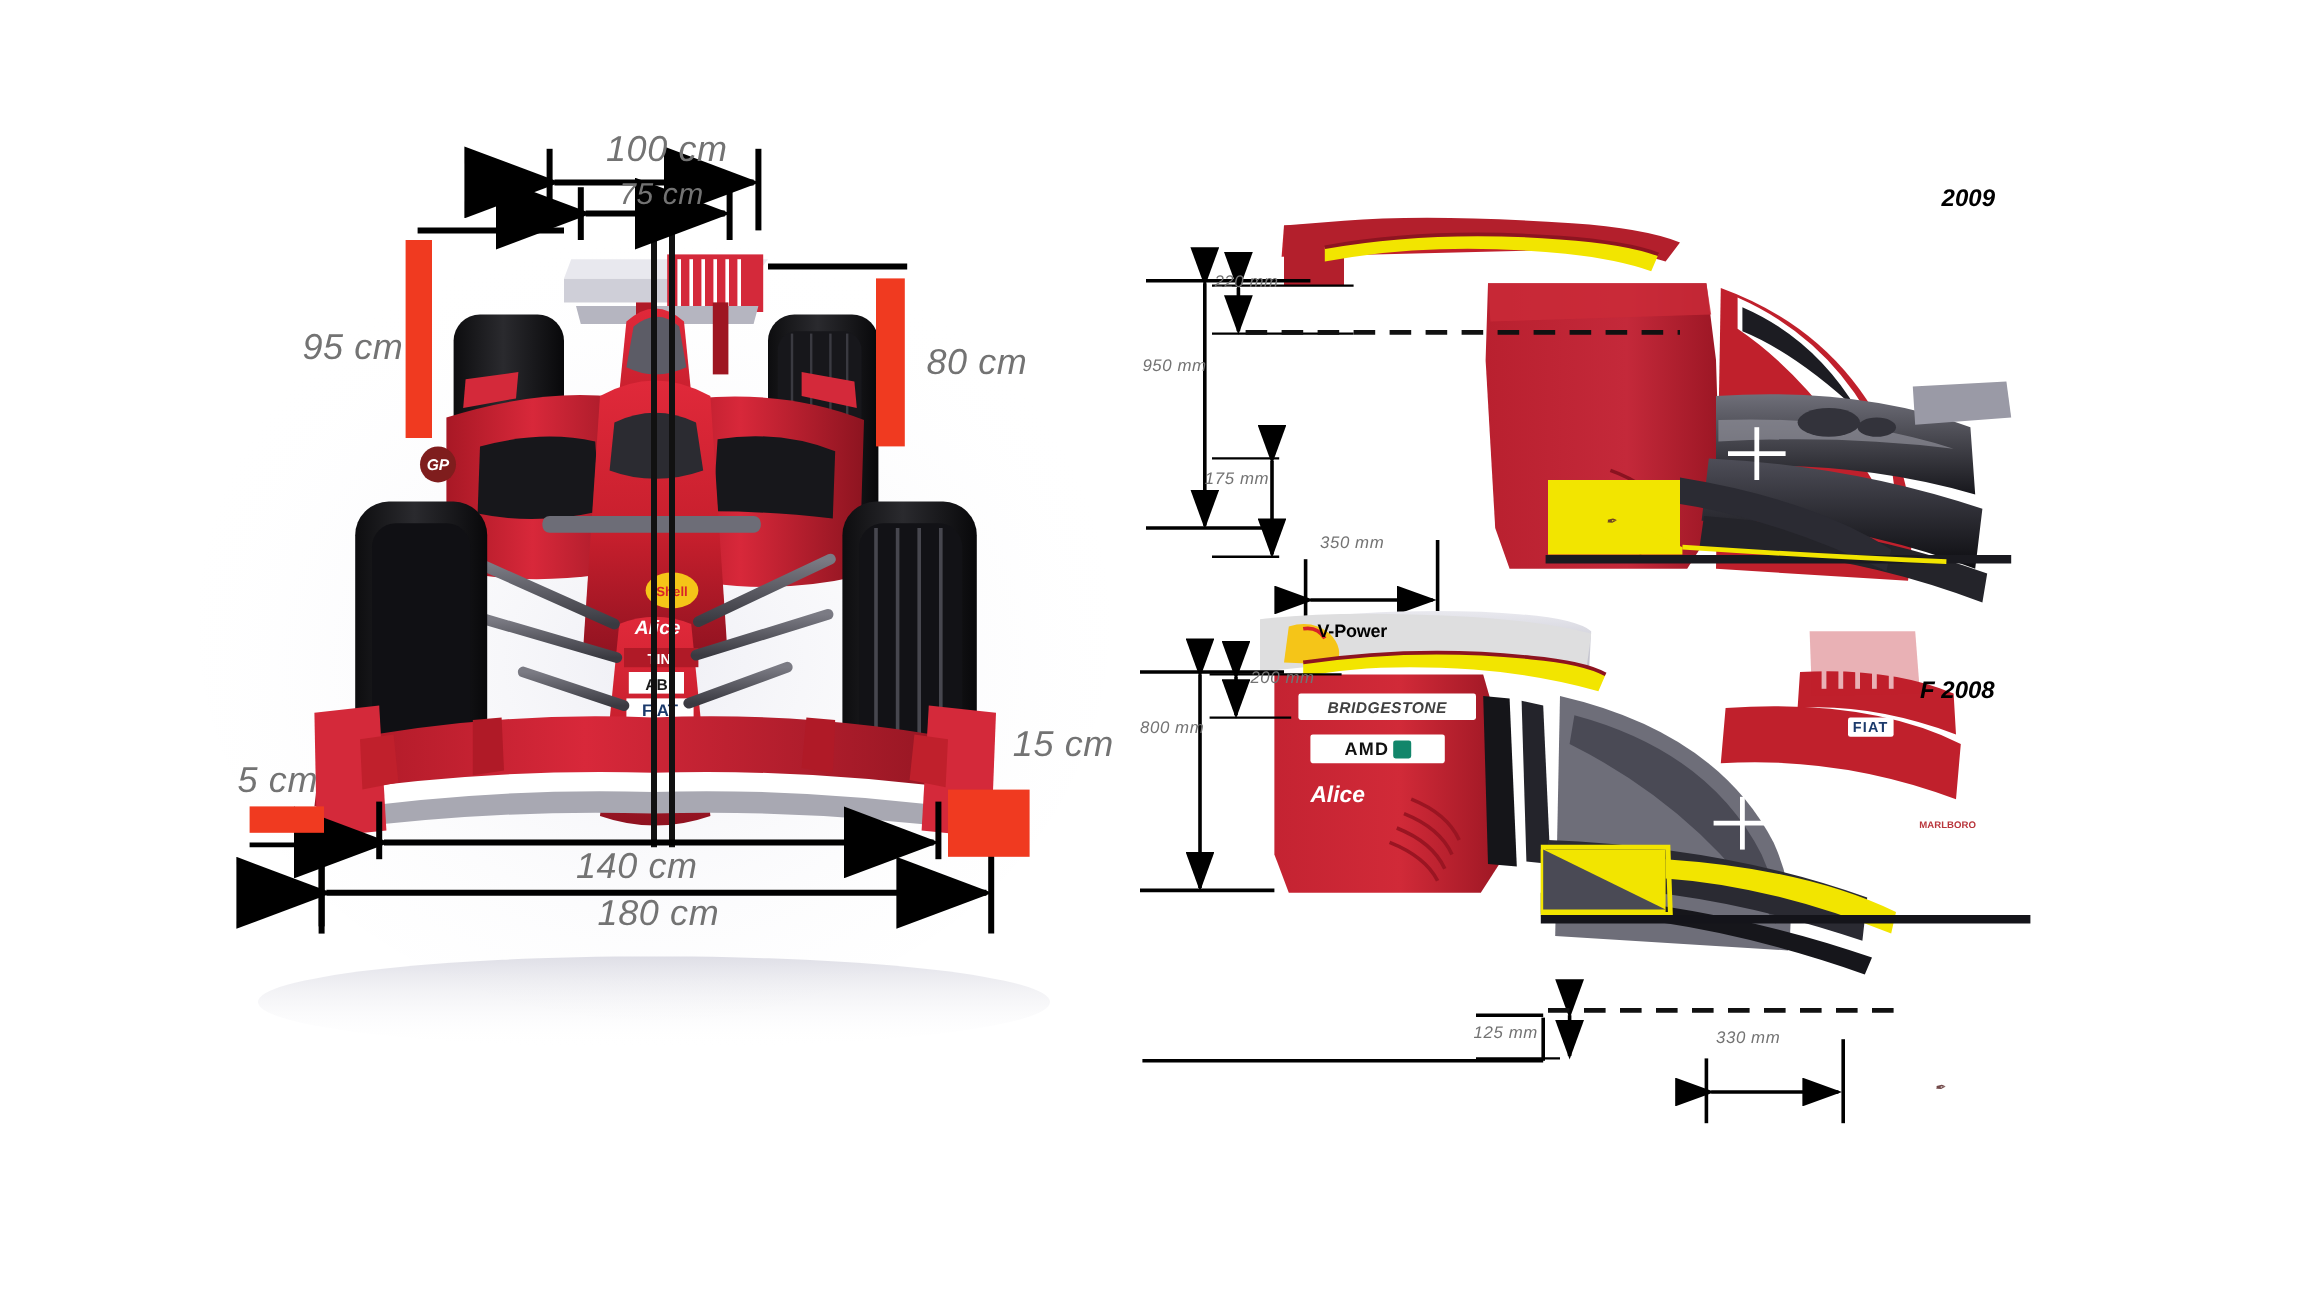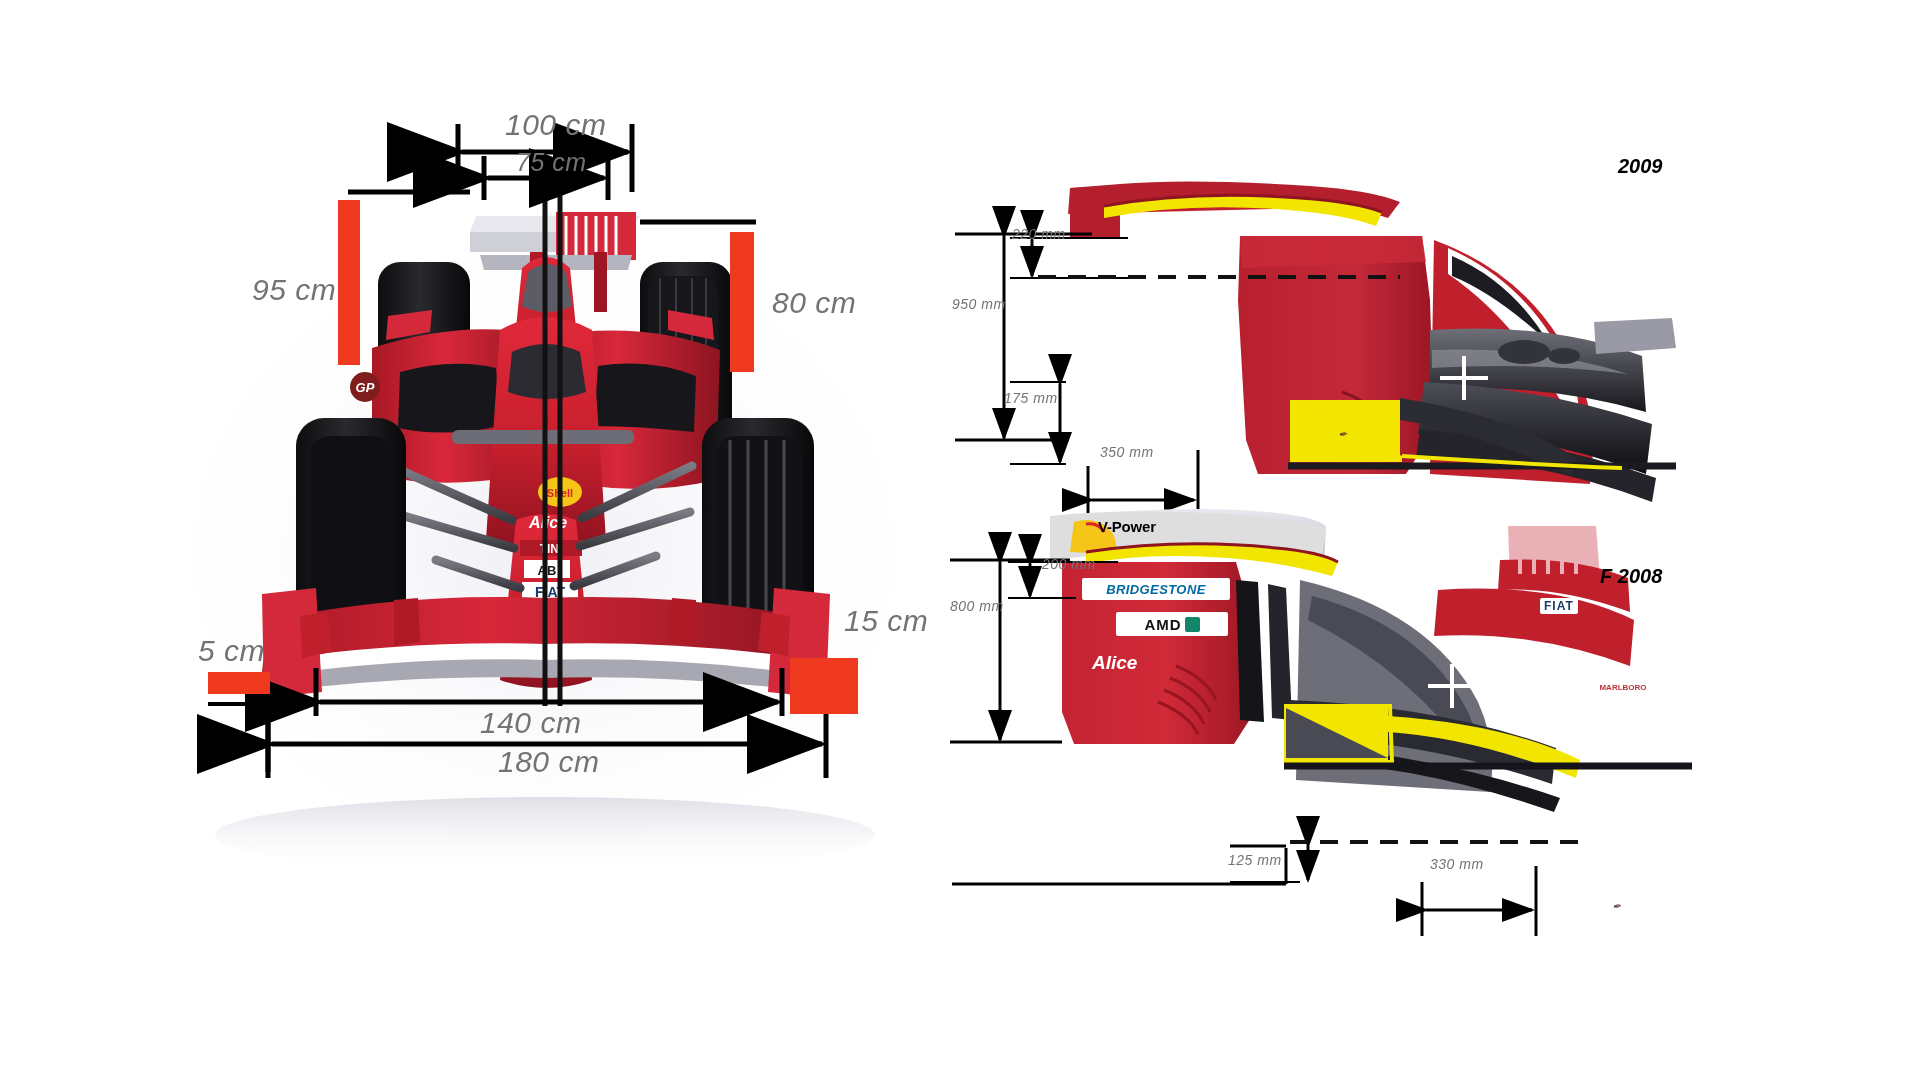--- a/index.html
+++ b/index.html
@@ -31,21 +31,21 @@
   
   .swatch { position:absolute; background:#f03a20; }
 
   
   svg.ov { position:absolute; left:0; top:0; width:1920px; height:1080px;
            pointer-events:none; overflow:visible; }
 
   
   .chip { position:absolute; display:flex; align-items:center; justify-content:center;
           font-weight:700; white-space:nowrap; }
-  .chip-bridge { background:#ffffff; color:#0369a1; font-style:italic; font-size:13px;
+  .chip-bridge { background:#ffffff; color:#404040; font-style:italic; font-size:13px;
                  letter-spacing:.4px; border-radius:2px; padding:1px 4px; }
   .chip-amd { background:#ffffff; color:#111; font-size:15px; letter-spacing:1px;
               border-radius:2px; padding:1px 3px; }
   .chip-amd .sq { width:15px; height:15px; background:#12866b; margin-left:3px;
                   border-radius:2px; }
   .chip-alice { color:#ffffff; font-style:italic; font-size:19px; }
   .chip-vpower { color:#000000; font-size:15px; font-style:normal; letter-spacing:-.2px; }
   .chip-fiat { background:#ffffff; color:#1b3a6b; font-weight:700; font-size:12px;
                letter-spacing:1px; padding:1px 4px; border-radius:2px; }
   .chip-marl { color:#b9363c; font-size:8px; line-height:8px; text-align:center; }
@@ -383,21 +383,21 @@
     <line x1="1284" y1="766" x2="1692" y2="766" stroke="#14141a" stroke-width="7"></line>
 
     <g stroke="#ffffff" stroke-width="4">
       <line x1="1428" y1="686" x2="1476" y2="686"></line>
       <line x1="1452" y1="664" x2="1452" y2="708"></line>
     </g>
   </svg>
 
   <div class="chip chip-vpower" style="left:1098px;top:518px;">V-Power</div>
   <div class="chip chip-bridge" style="left:1082px;top:578px;width:148px;height:22px;">BRIDGESTONE</div>
-  <div class="chip chip-amd" style="left:1092px;top:612px;width:112px;height:24px;margin-left:24px;">
+  <div class="chip chip-amd" style="left:1092px;top:612px;width:112px;height:24px;">
     <span>AMD</span>
     <span class="sq"></span>
   </div>
   <div class="chip chip-alice" style="left:1092px;top:652px;">Alice</div>
   <div class="chip chip-fiat" style="left:1540px;top:598px;">FIAT</div>
   <div class="chip chip-marl" style="left:1596px;top:684px;width:54px;">MARLBORO</div>
 
   <svg class="ov">
     <line x1="950" y1="560" x2="1070" y2="560" stroke="#000" stroke-width="3"></line>
     <line x1="950" y1="742" x2="1062" y2="742" stroke="#000" stroke-width="3"></line>

